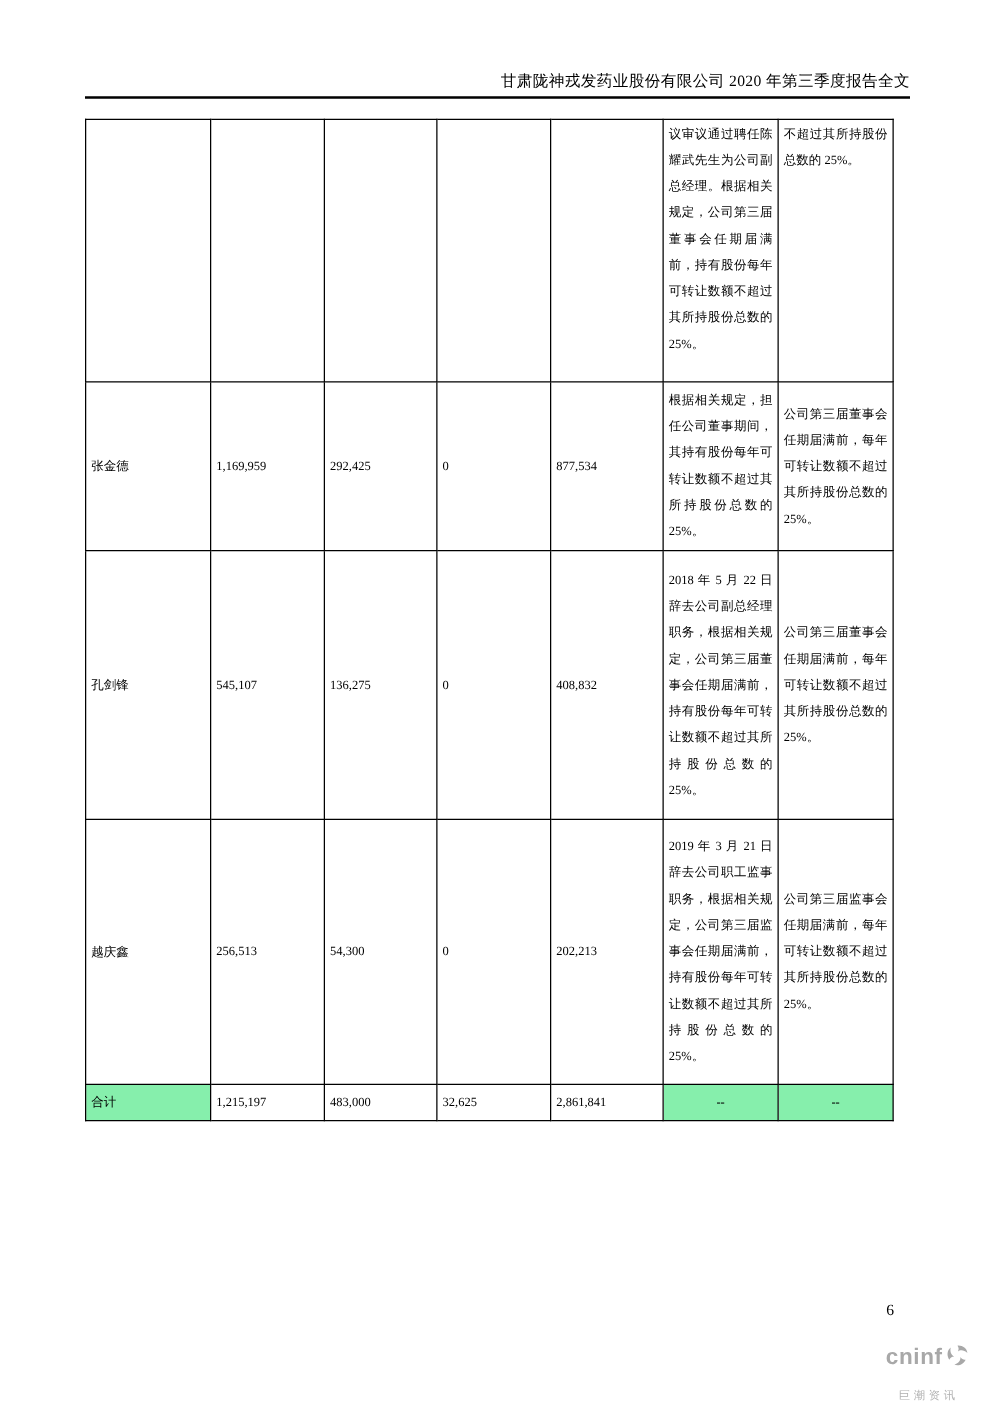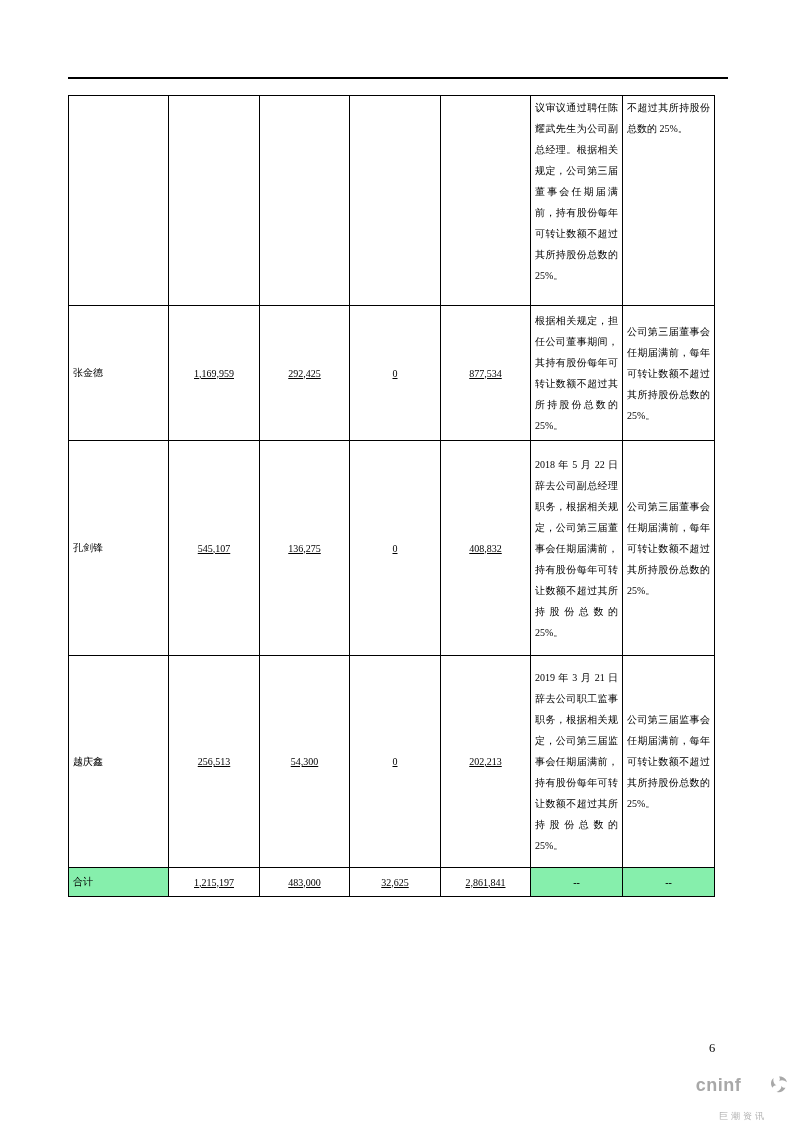--- a/index.html
+++ b/index.html
@@ -35,21 +35,21 @@
     width:646px;
     border:1.5px solid #000;
   }
   table.holdings td{
     border:1px solid #000;
     padding:1px 4px;
     font-size:10px;
     overflow:hidden;
   }
   td.name{ text-align:left; vertical-align:middle; }
-  td.num{  text-align:center; vertical-align:middle;text-decoration:underline; }
+  td.num{  text-align:left; vertical-align:middle; }
   td.note{
     text-align:justify;
     vertical-align:middle;
     font-size:12px;
     line-height:21px;
     padding:2px 3px 2px 4px;
   }
   tr.r1 td.note{ vertical-align:top; }
   tr.r1{height:210px;}
   tr.r2{height:135px;}
@@ -67,38 +67,39 @@
   }
 
   .cninfo-logo{
     position:absolute;
     top:1074px;right:4px;
     text-align:right;
     color:#a8a8a8;
     font-family:"Liberation Sans","DejaVu Sans",sans-serif;
     line-height:1;
   }
-  .logo-row{display:flex;align-items:flex-end;justify-content:space-between;gap:2px;}
+  .logo-row{display:flex;align-items:flex-end;justify-content:center;gap:2px;}
   .logo-brand{
     font-size:18px;font-weight:bold;letter-spacing:0.5px;color:#a8a8a8;
   }
   .logo-swirl{width:20px;height:20px;display:block;}
   .logo-caption{
     font-size:9px;letter-spacing:3px;color:#b0b0b0;
     margin:18px 22px 0 0;
   }
   .logo-url{
     font-size:10.5px;color:#a8a8a8;margin-top:17px;letter-spacing:0.2px;
   }
 </style>
 </head>
 <body>
 
 <div class="page">
 
+  <div class="header-title">甘肃陇神戎发药业股份有限公司 2020 年第三季度报告全文</div>
   <div class="header-rule"></div>
 
   <table class="holdings">
     <colgroup>
       <col style="width:100px">
         <col style="width:91px">
         <col style="width:90px">
       <col style="width:91px">
         <col style="width:90px">
         <col style="width:92px">

